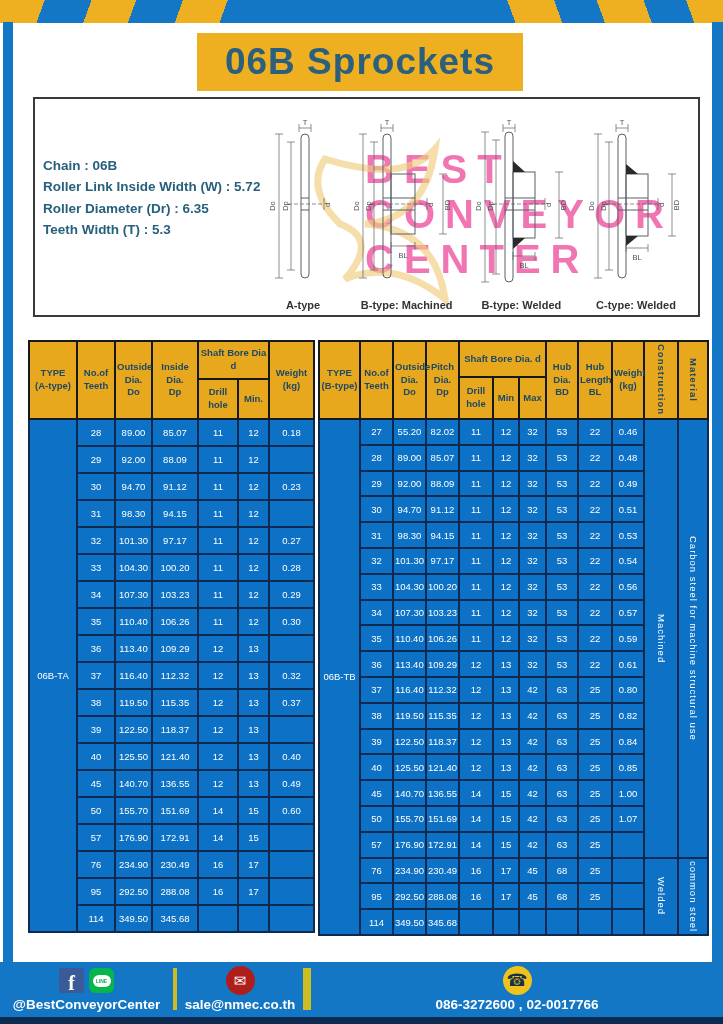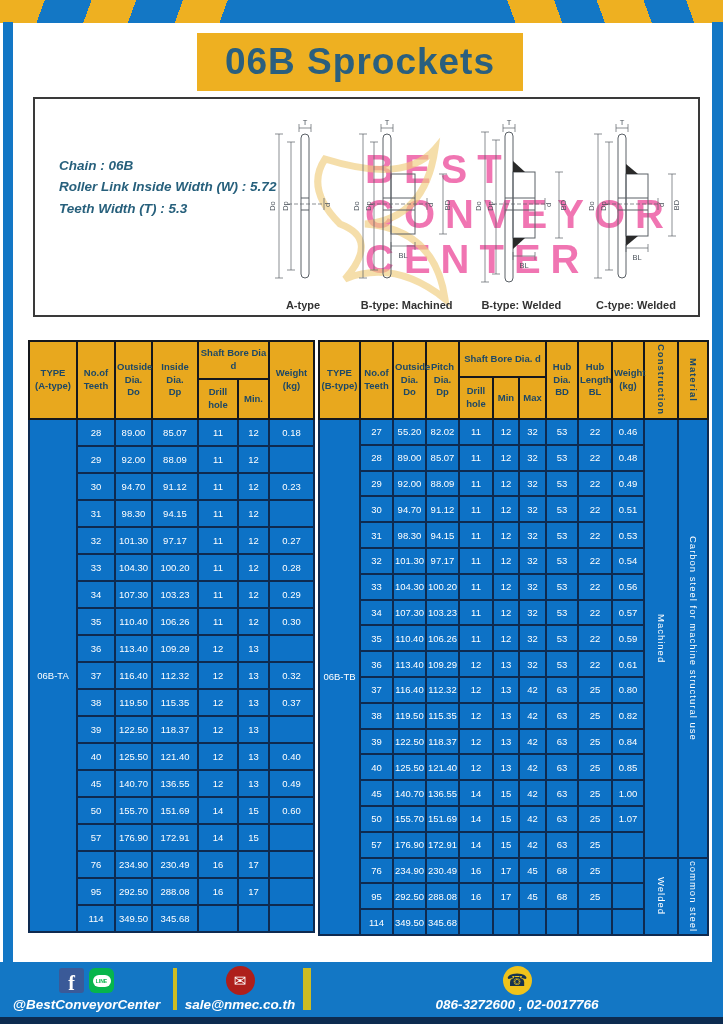--- a/index.html
+++ b/index.html
@@ -19,21 +19,21 @@
   .side-bar.right { right:0; width:11px; }
 
   
   .title-banner { position:absolute; left:197px; top:33px; width:326px; height:58px;
     background:#eeb021; display:flex; align-items:center; justify-content:center; }
   .title-banner span { font-size:37px; font-weight:bold; color:#2a5f7e; letter-spacing:1px; }
 
   
   .diagram-box { position:absolute; left:33px; top:97px; width:667px; height:220px;
     background:#fff; border:2px solid #3a3a3a; }
-  .specs { position:absolute; left:24px; top:56px; z-index:2;font-style:italic; }
+  .specs { position:absolute; left:8px; top:56px; z-index:2; }
   .specs div { font-size:13.5px; font-weight:bold; color:#27607c; line-height:1.58; white-space:nowrap; }
   .wm-text { position:absolute; left:330px; top:48px; z-index:0; color:#ec4899; opacity:0.75;
     font-size:40px; font-weight:bold; letter-spacing:10px; line-height:1.12; }
   .wm-bird { position:absolute; left:250px; top:30px; z-index:0; opacity:0.65; }
   .variants { position:absolute; left:225px; top:6px; right:8px; bottom:4px; z-index:1;
     display:flex; justify-content:space-between; align-items:flex-end; }
   .variant { text-align:center; }
   .variant .caption { font-size:11px; font-weight:bold; color:#333; margin-top:1px; }
   .dwg line, .dwg rect, .dwg path { stroke:#5a6066; stroke-width:1; fill:none; }
   .dwg .weld { fill:#2a2a2a; stroke:none; }
@@ -61,21 +61,21 @@
     padding:2px 0 !important; }
   td.vcell { writing-mode:vertical-rl; text-orientation:mixed; letter-spacing:1px; font-size:9px; }
   td.type-cell { font-size:10px;margin-top:12px; }
 
   
   .footer { position:absolute; left:0; top:962px; width:723px; height:62px; background:#1377c5; }
   .footer-strip { position:absolute; left:0; bottom:0; width:723px; height:7px; background:#0d2b50; }
   .footer-row { position:absolute; left:0; top:2px; width:723px; height:50px; display:flex; align-items:stretch; }
   .f-item { display:flex; flex-direction:column; align-items:center; justify-content:flex-start; }
   .f-icons { height:33px; display:flex; align-items:center; gap:5px; }
-  .f-label { color:#fff; font-weight:bold; font-size:13.5px; white-space:nowrap;font-style:italic; }
+  .f-label { color:#fff; font-weight:bold; font-size:13.5px; white-space:nowrap; }
   .f-sep { width:4px; height:42px; background:#cdbc22; align-self:center; }
   .icon-fb { width:25px; height:25px; background:#3a5a98; border-radius:3px; color:#fff;
     font-size:20px; font-weight:bold; display:flex; align-items:flex-end; justify-content:center;
     font-family:"Liberation Serif",serif; line-height:0.95; overflow:hidden; }
   .icon-line { width:25px; height:25px; background:#06b54c; border-radius:6px;
     display:flex; align-items:center; justify-content:center; }
   .icon-line .bubble { width:18px; height:12px; background:#fff; border-radius:6px;
     font-size:5px; font-weight:bold; color:#06b54c; display:flex; align-items:center; justify-content:center; }
   .icon-mail { width:29px; height:29px; background:#ae1f1b; border-radius:50%; color:#fff;
     font-size:15px; display:flex; align-items:center; justify-content:center; }
@@ -102,20 +102,21 @@
 
   <div class="diagram-box">
     <div class="wm-text">BEST<br>CONVEYOR<br>CENTER</div>
     <svg class="wm-bird" width="190" height="190" viewBox="0 0 190 190">
       <path d="M40 30 Q120 55 150 20 Q140 90 80 95 Q150 100 160 170 Q110 130 60 150 Q95 110 55 95 Q20 60 40 30 Z" fill="none" stroke="#f0cd7e" stroke-width="7"></path>
     </svg>
 
     <div class="specs">
       <div>Chain : 06B</div>
       <div>Roller Link Inside Width (W) : 5.72</div>
+      <div>Roller Diameter (Dr) : 6.35</div>
       <div>Teeth Width (T) : 5.3</div>
     </div>
 
     <div class="variants">
 
       <div class="variant">
         <svg class="dwg" width="86" height="176" viewBox="0 0 86 176">
           <line class="dim" x1="39" y1="10" x2="51" y2="10"></line>
             <line class="dim" x1="39" y1="6" x2="39" y2="14"></line>
             <line class="dim" x1="51" y1="6" x2="51" y2="14"></line>

